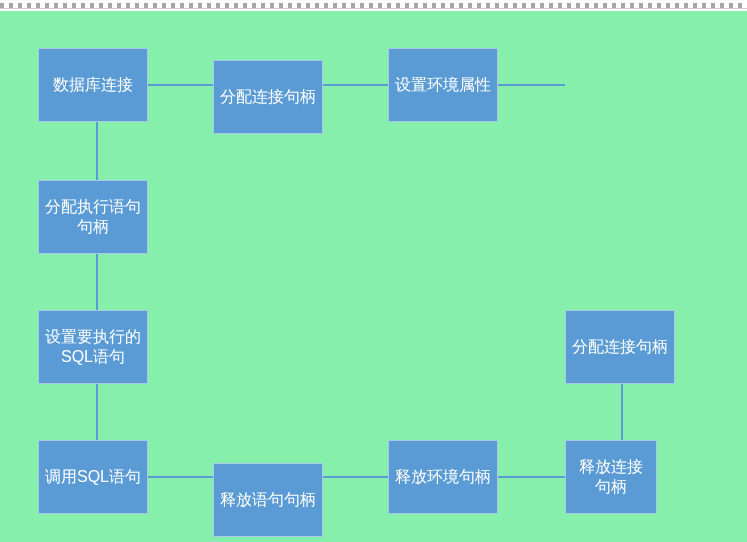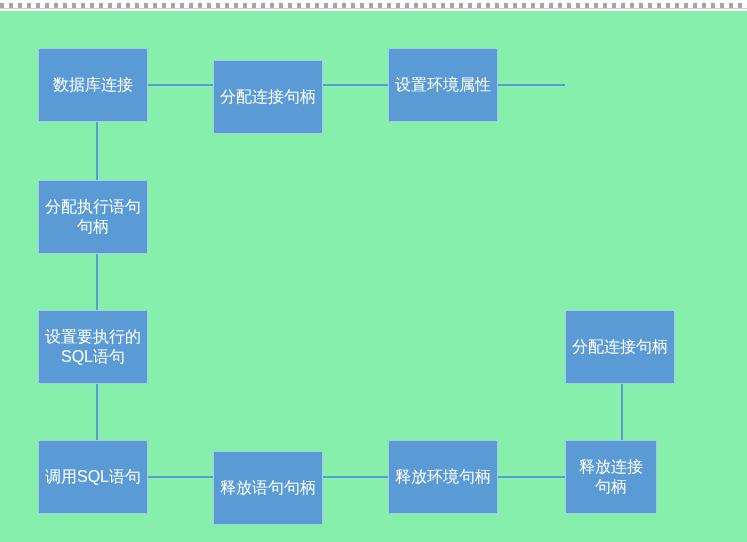--- a/index.html
+++ b/index.html
@@ -117,21 +117,21 @@
   </div>
 
   <div class="node" style="left:38px; top:180px; width:110px; height:74px;">
     <span class="label">分配执行语句句柄</span>
   </div>
 
   <div class="node" style="left:38px; top:440px; width:110px; height:74px;">
     <span class="label">调用SQL语句</span>
   </div>
 
-  <div class="node" style="left:213px; top:451px; width:110px; height:74px;">
+  <div class="node" style="left:213px; top:463px; width:110px; height:74px;">
     <span class="label">释放语句句柄</span>
   </div>
 
   <div class="node" style="left:388px; top:440px; width:110px; height:74px;">
     <span class="label">释放环境句柄</span>
   </div>
 
   <div class="node" style="left:565px; top:440px; width:92px; height:74px;">
     <span class="label">释放连接句柄</span>
   </div>

